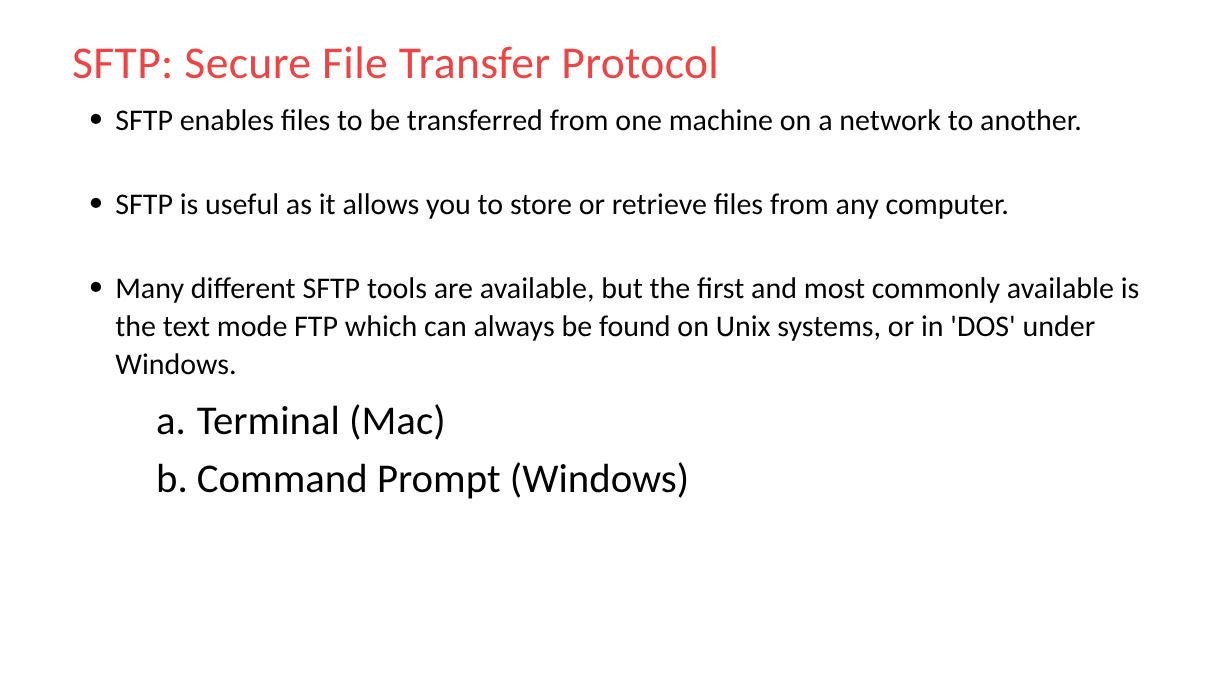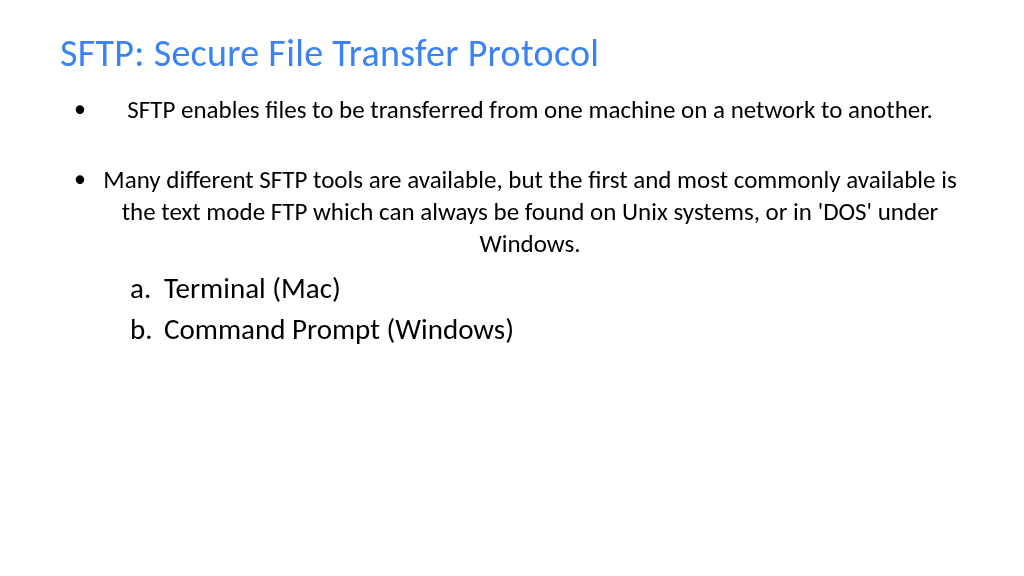--- a/index.html
+++ b/index.html
@@ -12,77 +12,77 @@
       height: 576px;
       background: #ffffff;
       font-family: Calibri, "Segoe UI", Arial, sans-serif;
       color: #000000;
       padding: 30px 60px 30px 60px;
       overflow: hidden;
     }
     .slide-title {
       font-size: 38px;
       font-weight: 400;
-      color: #3b82f6;
-      margin-bottom: 18px;
+      color: #ef4444;
+      margin-bottom: 8px;
       letter-spacing: 0.3px;
     }
     .content {
       padding-left: 8px;
     }
     ul.main-list {
       list-style: none;
       padding-left: 0;
     }
     ul.main-list > li {
       position: relative;
       padding-left: 28px;
       font-size: 25px;
       line-height: 1.28;
       margin-bottom: 38px;
       color: #000000;
-      text-align: center;
     }
     ul.main-list > li::before {
       content: "•";
       position: absolute;
       left: 6px;
       top: 0;
       font-size: 24px;
     }
     ul.main-list > li:last-of-type {
       margin-bottom: 8px;
     }
     ol.sub-list {
       list-style: none;
       padding-left: 62px;
       counter-reset: sub;
     }
     ol.sub-list > li {
       counter-increment: sub;
       position: relative;
-      font-size: 29px;
+      font-size: 34px;
       line-height: 1.4;
       padding-left: 34px;
       color: #000000;
     }
     ol.sub-list > li::before {
       content: counter(sub, lower-alpha) ".";
       position: absolute;
       left: 0;
       top: 0;
     }
   </style>
 </head>
 <body>
 
 <h1 class="slide-title">SFTP: Secure File Transfer Protocol</h1>
 
 <div class="content">
   <ul class="main-list">
     <li>SFTP enables files to be transferred from one machine on a network to another.</li>
+    <li>SFTP is useful as it allows you to store or retrieve files from any computer.</li>
     <li>Many different SFTP tools are available, but the first and most commonly available is the text mode FTP which can always be found on Unix systems, or in 'DOS' under Windows.</li>
   </ul>
   <ol class="sub-list">
     <li>Terminal (Mac)</li>
     <li>Command Prompt (Windows)</li>
   </ol>
 </div>
 
 </body></html>

